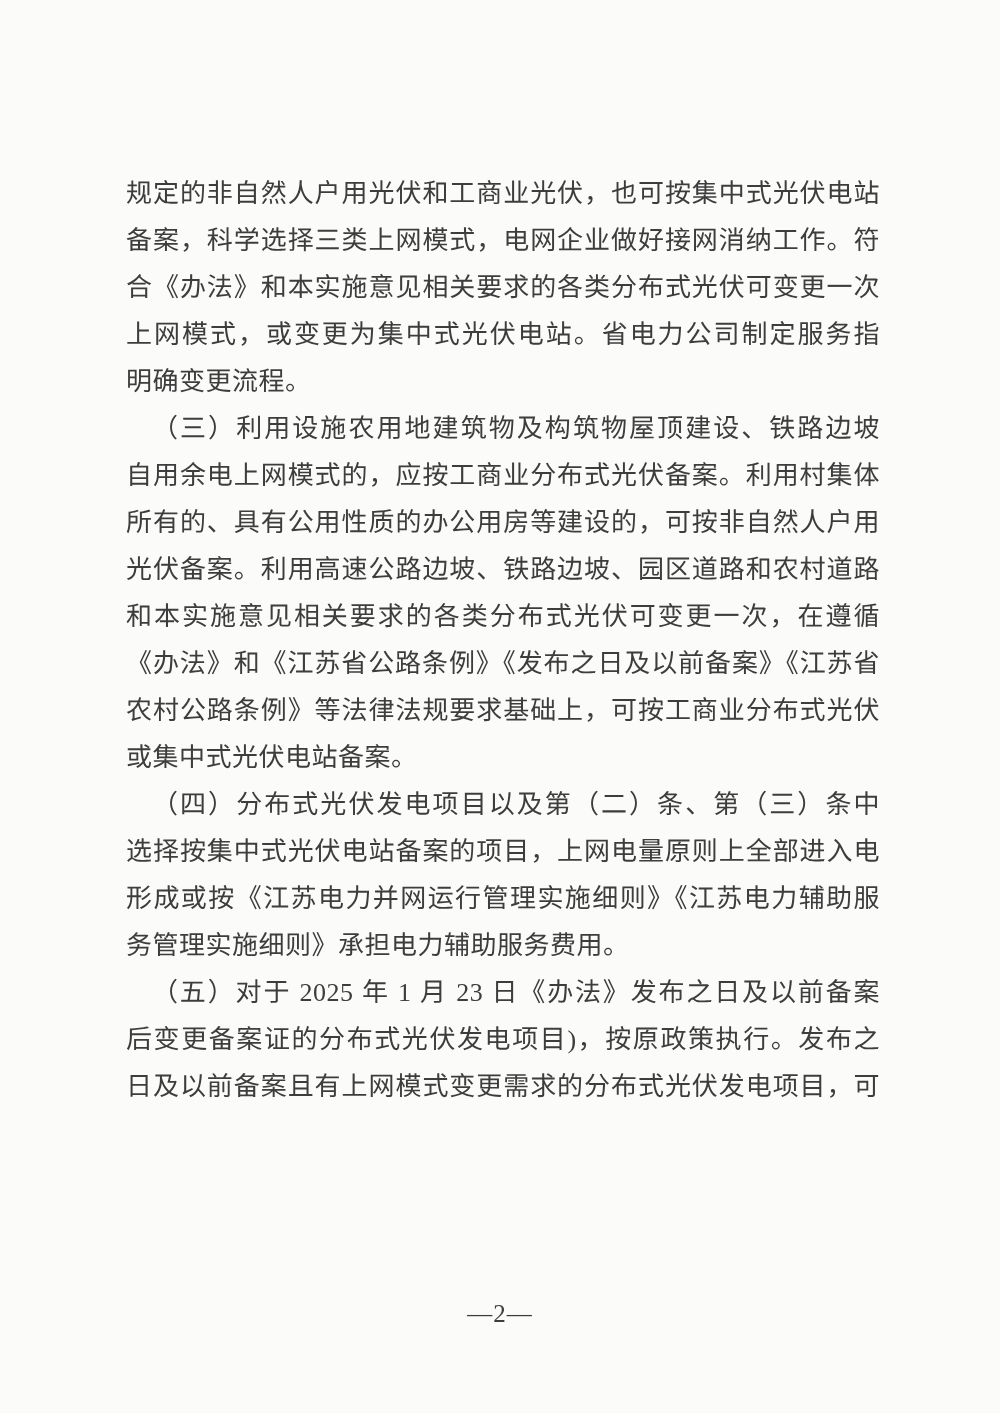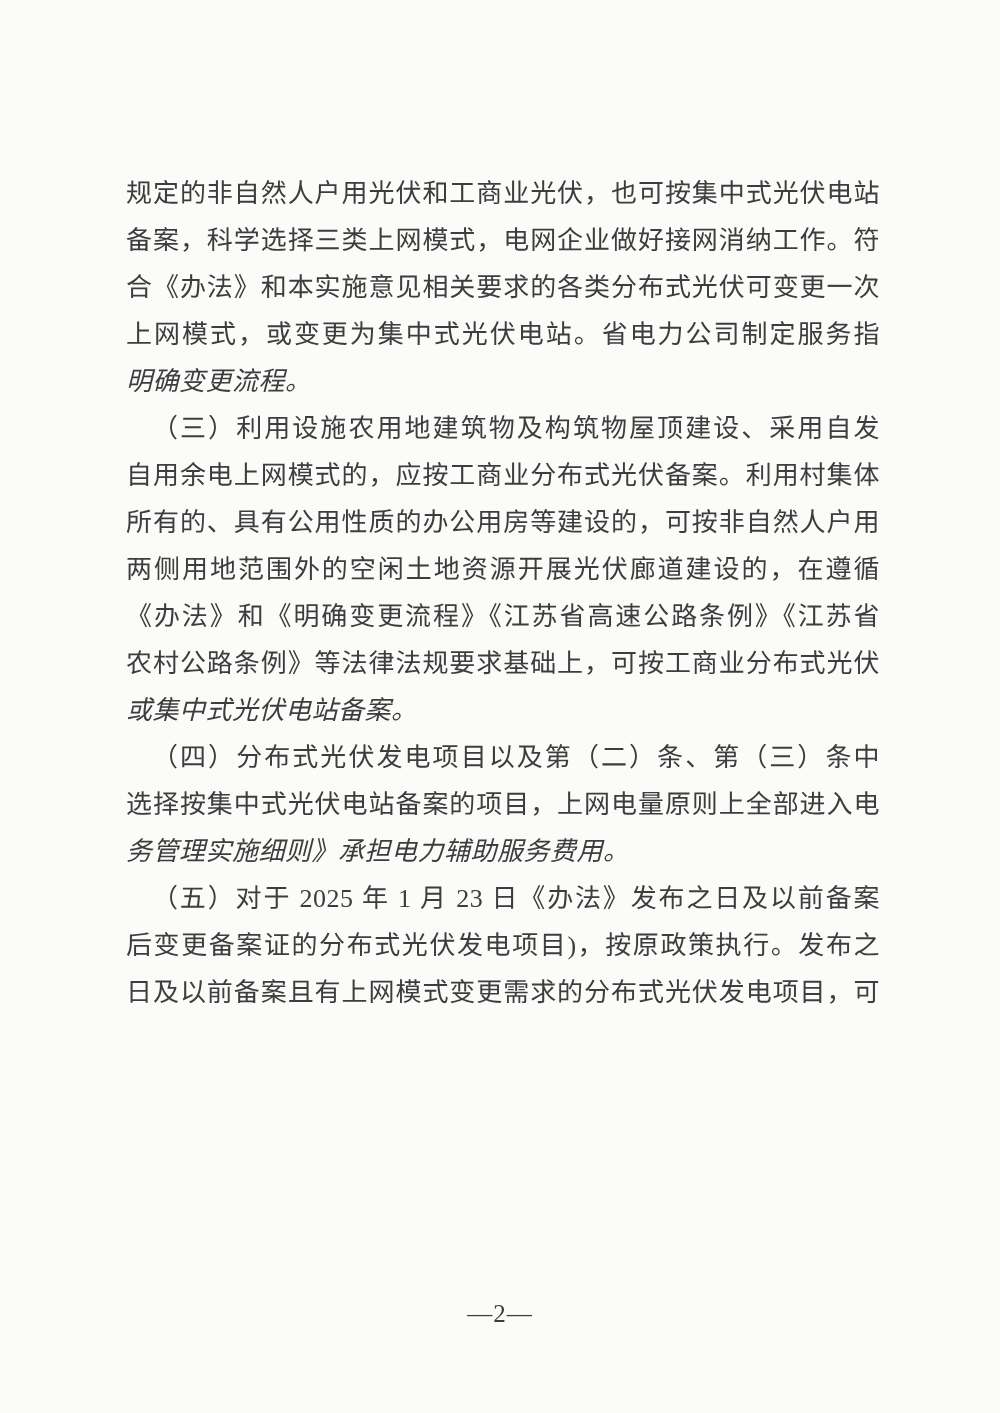--- a/index.html
+++ b/index.html
@@ -37,21 +37,20 @@
     white-space: normal;
     height: 47px;
     overflow: hidden;
   }
   .line.indent {
     text-indent: 1em;
   }
   .line.last {
     text-align: center;
     text-align-last: left;
-    font-style: italic;
   }
   .page-number {
     position: absolute;
     top: 1300px;
     left: 0;
     width: 100%;
     text-align: center;
     font-size: 25px;
     letter-spacing: 1px;
     color: #3d3d3d;
@@ -66,32 +65,34 @@
 
     <div class="para">
       <div class="line">规定的非自然人户用光伏和工商业光伏，也可按集中式光伏电站</div>
       <div class="line">备案，科学选择三类上网模式，电网企业做好接网消纳工作。符</div>
       <div class="line">合《办法》和本实施意见相关要求的各类分布式光伏可变更一次</div>
       <div class="line">上网模式，或变更为集中式光伏电站。省电力公司制定服务指南，</div>
       <div class="line last">明确变更流程。</div>
     </div>
 
     <div class="para">
-      <div class="line indent">（三）利用设施农用地建筑物及构筑物屋顶建设、采用自发</div>
+      <div class="line indent">（三）利用设施农用地建筑物及构筑物屋顶建设、铁路边坡</div>
       <div class="line">自用余电上网模式的，应按工商业分布式光伏备案。利用村集体</div>
       <div class="line">所有的、具有公用性质的办公用房等建设的，可按非自然人户用</div>
-      <div class="line">两侧用地范围外的空闲土地资源开展光伏廊道建设的，在遵循</div>
-      <div class="line">《办法》和《明确变更流程》《江苏省高速公路条例》《江苏省</div>
+      <div class="line">光伏备案。利用高速公路边坡、铁路边坡、园区道路和农村道路</div>
+      <div class="line">和本实施意见相关要求的各类分布式光伏可变更一次，在遵循</div>
+      <div class="line">《办法》和《江苏省公路条例》《发布之日及以前备案》《江苏省</div>
       <div class="line">农村公路条例》等法律法规要求基础上，可按工商业分布式光伏</div>
       <div class="line last">或集中式光伏电站备案。</div>
     </div>
 
     <div class="para">
       <div class="line indent">（四）分布式光伏发电项目以及第（二）条、第（三）条中</div>
       <div class="line">选择按集中式光伏电站备案的项目，上网电量原则上全部进入电</div>
+      <div class="line">形成或按《江苏电力并网运行管理实施细则》《江苏电力辅助服</div>
       <div class="line last">务管理实施细则》承担电力辅助服务费用。</div>
     </div>
 
     <div class="para">
       <div class="line indent">（五）对于 2025 年 1 月 23 日《办法》发布之日及以前备案</div>
       <div class="line">后变更备案证的分布式光伏发电项目)，按原政策执行。发布之</div>
       <div class="line">日及以前备案且有上网模式变更需求的分布式光伏发电项目，可</div>
     </div>
 
   </div>

